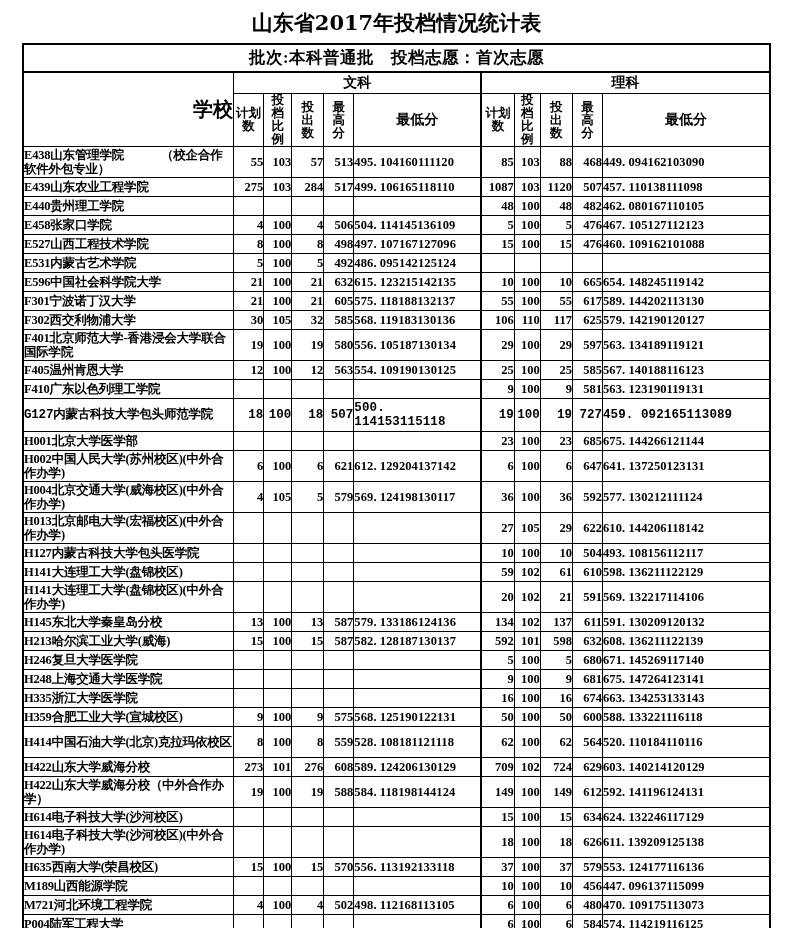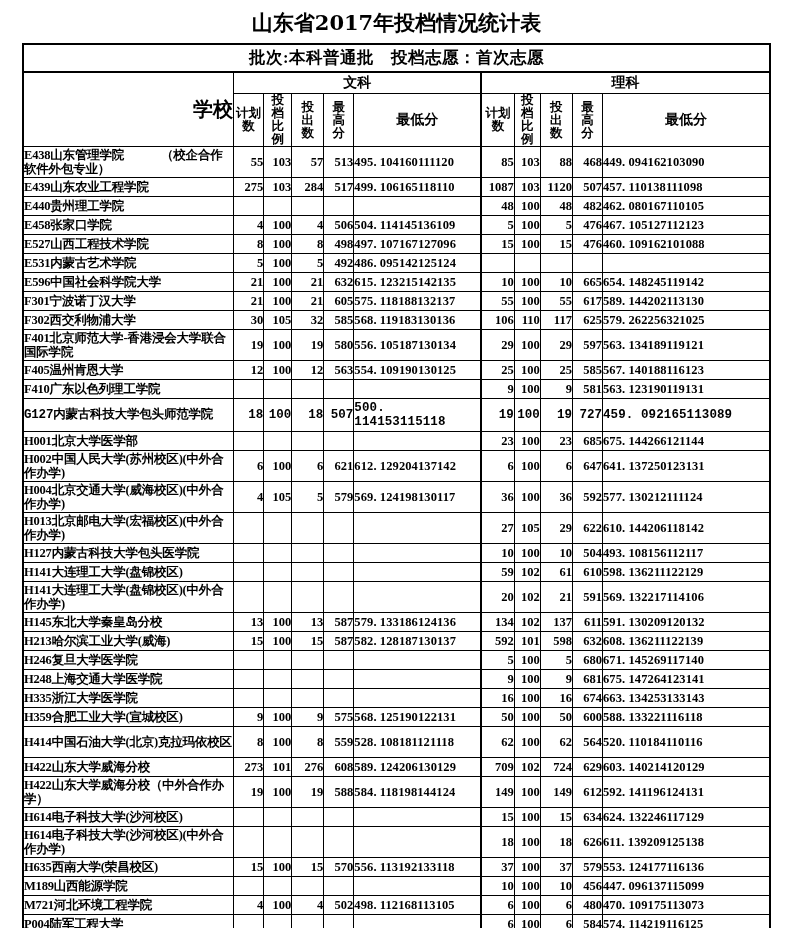--- a/index.html
+++ b/index.html
@@ -311,21 +311,21 @@
           <td class="school">F302西交利物浦大学</td>
           <td class="num">30</td>
           <td class="num">105</td>
           <td class="num">32</td>
           <td class="num">585</td>
           <td class="low">568. 119183130136</td>
           <td class="num sep-left">106</td>
           <td class="num">110</td>
           <td class="num">117</td>
           <td class="num">625</td>
-          <td class="low">579. 262256321025</td>
+          <td class="low">579. 142190120127</td>
         </tr>
         <tr class="tall">
           <td class="school">F401北京师范大学-香港浸会大学联合国际学院</td>
           <td class="num">19</td>
           <td class="num">100</td>
           <td class="num">19</td>
           <td class="num">580</td>
           <td class="low">556. 105187130134</td>
           <td class="num sep-left">29</td>
           <td class="num">100</td>

